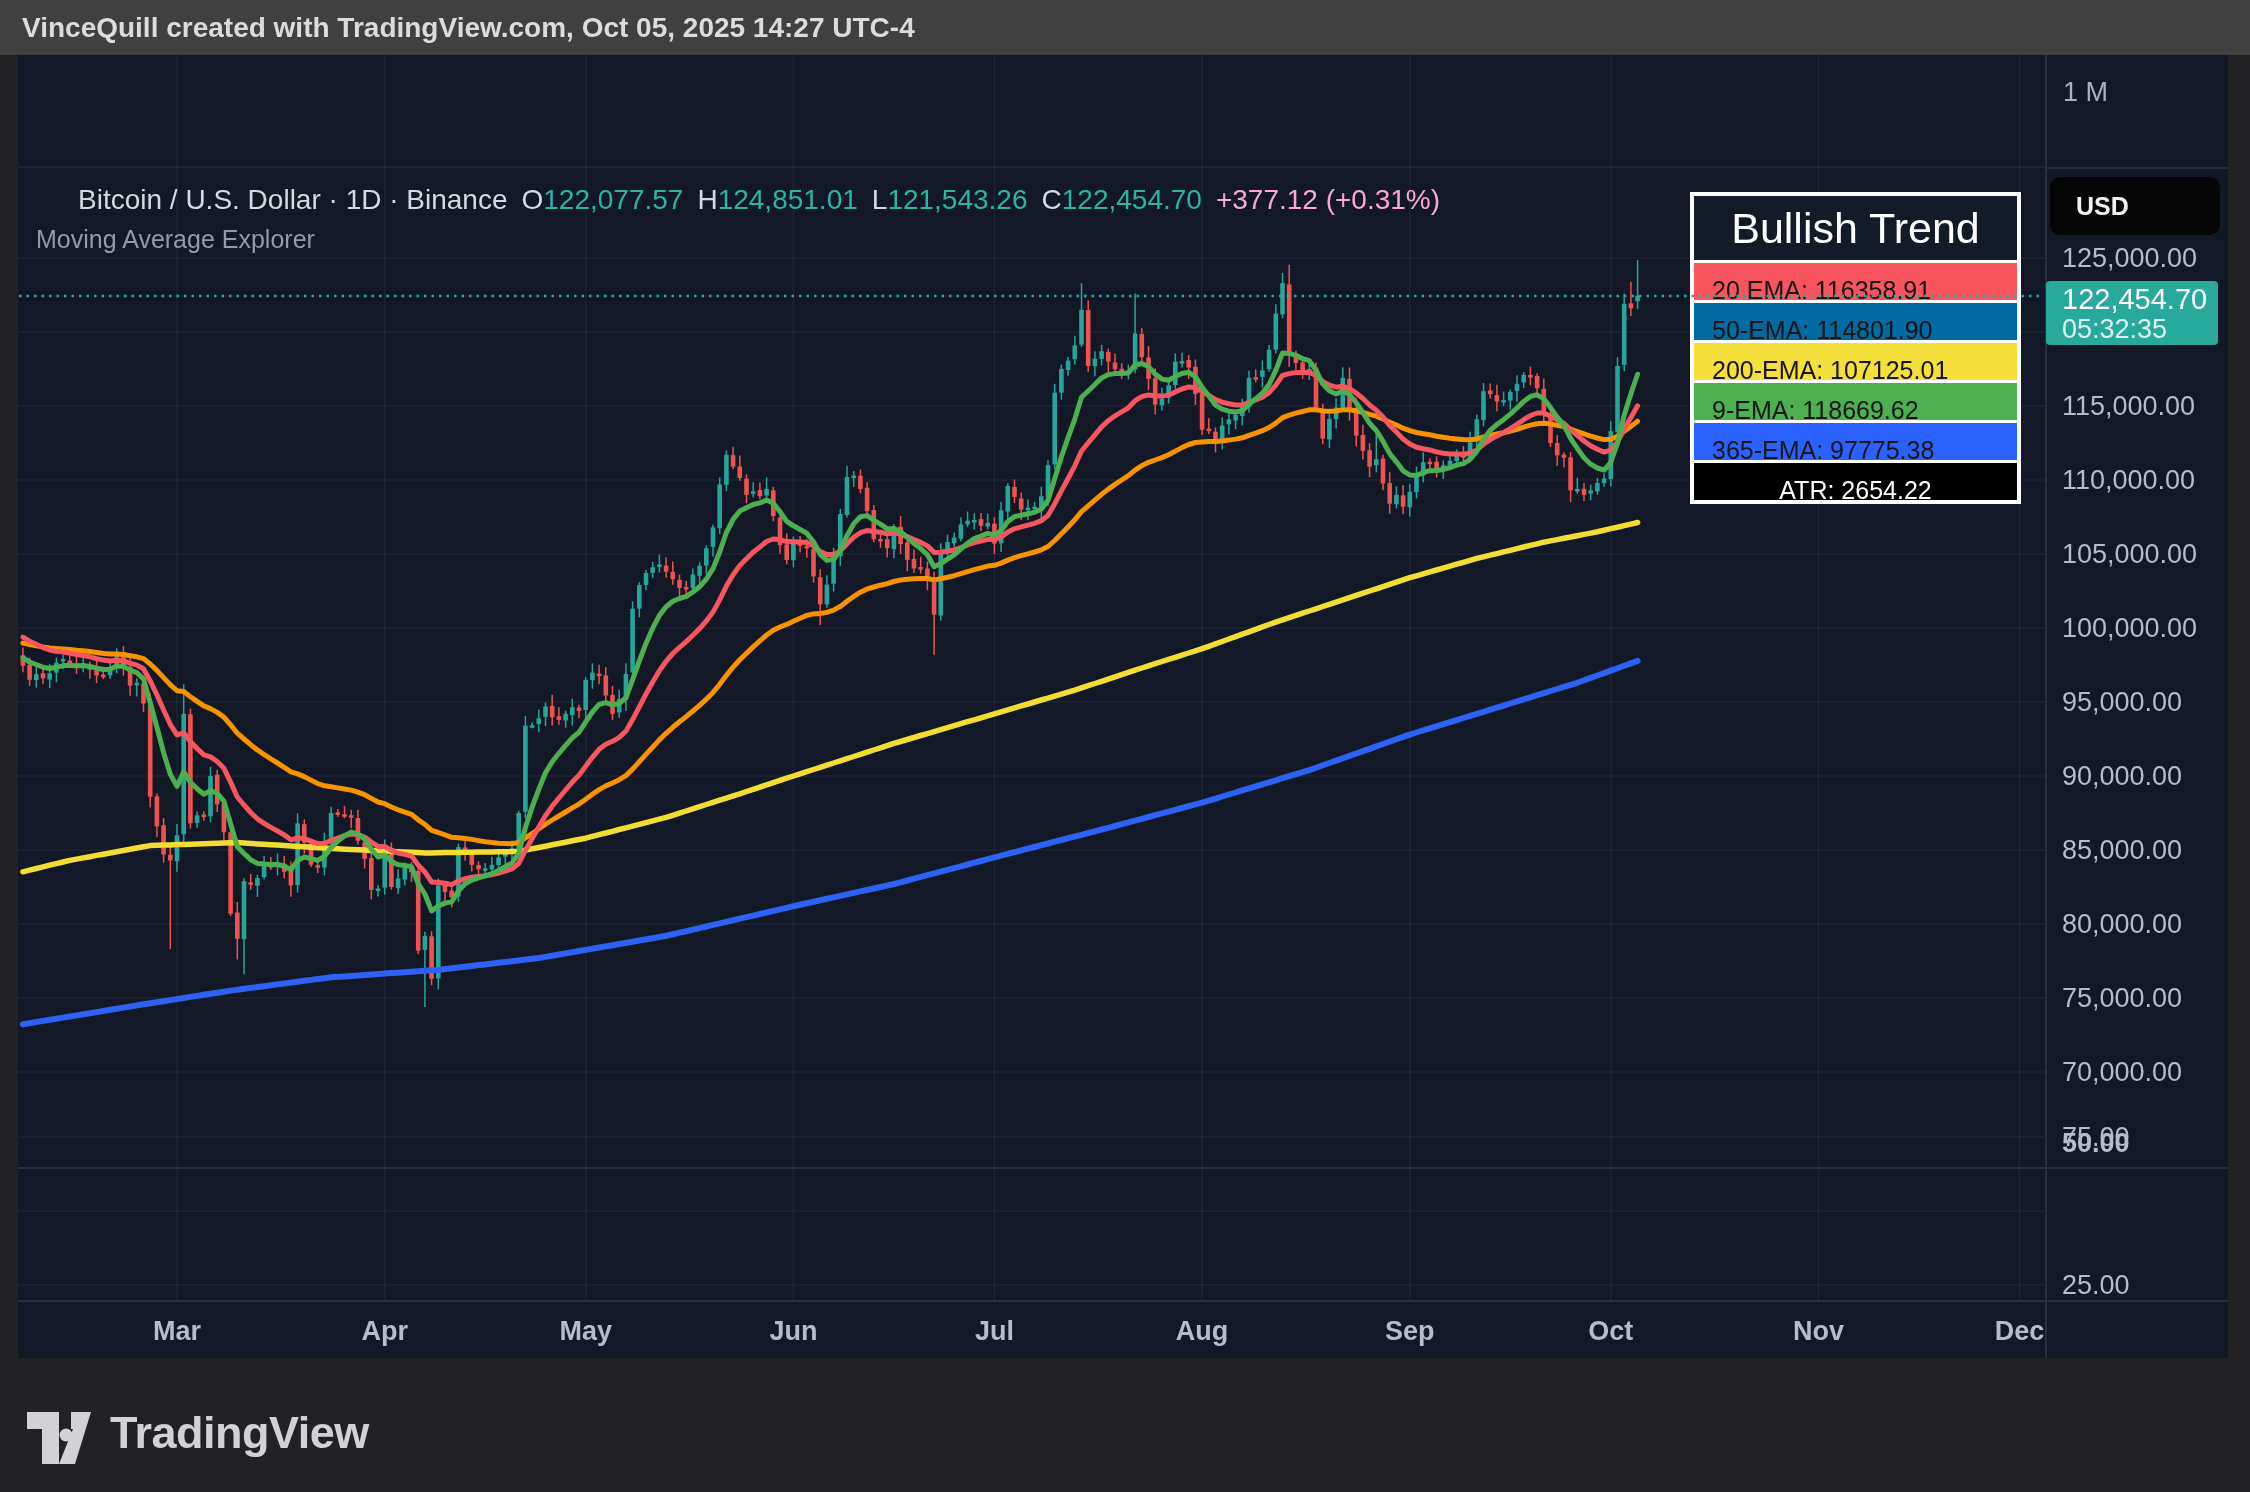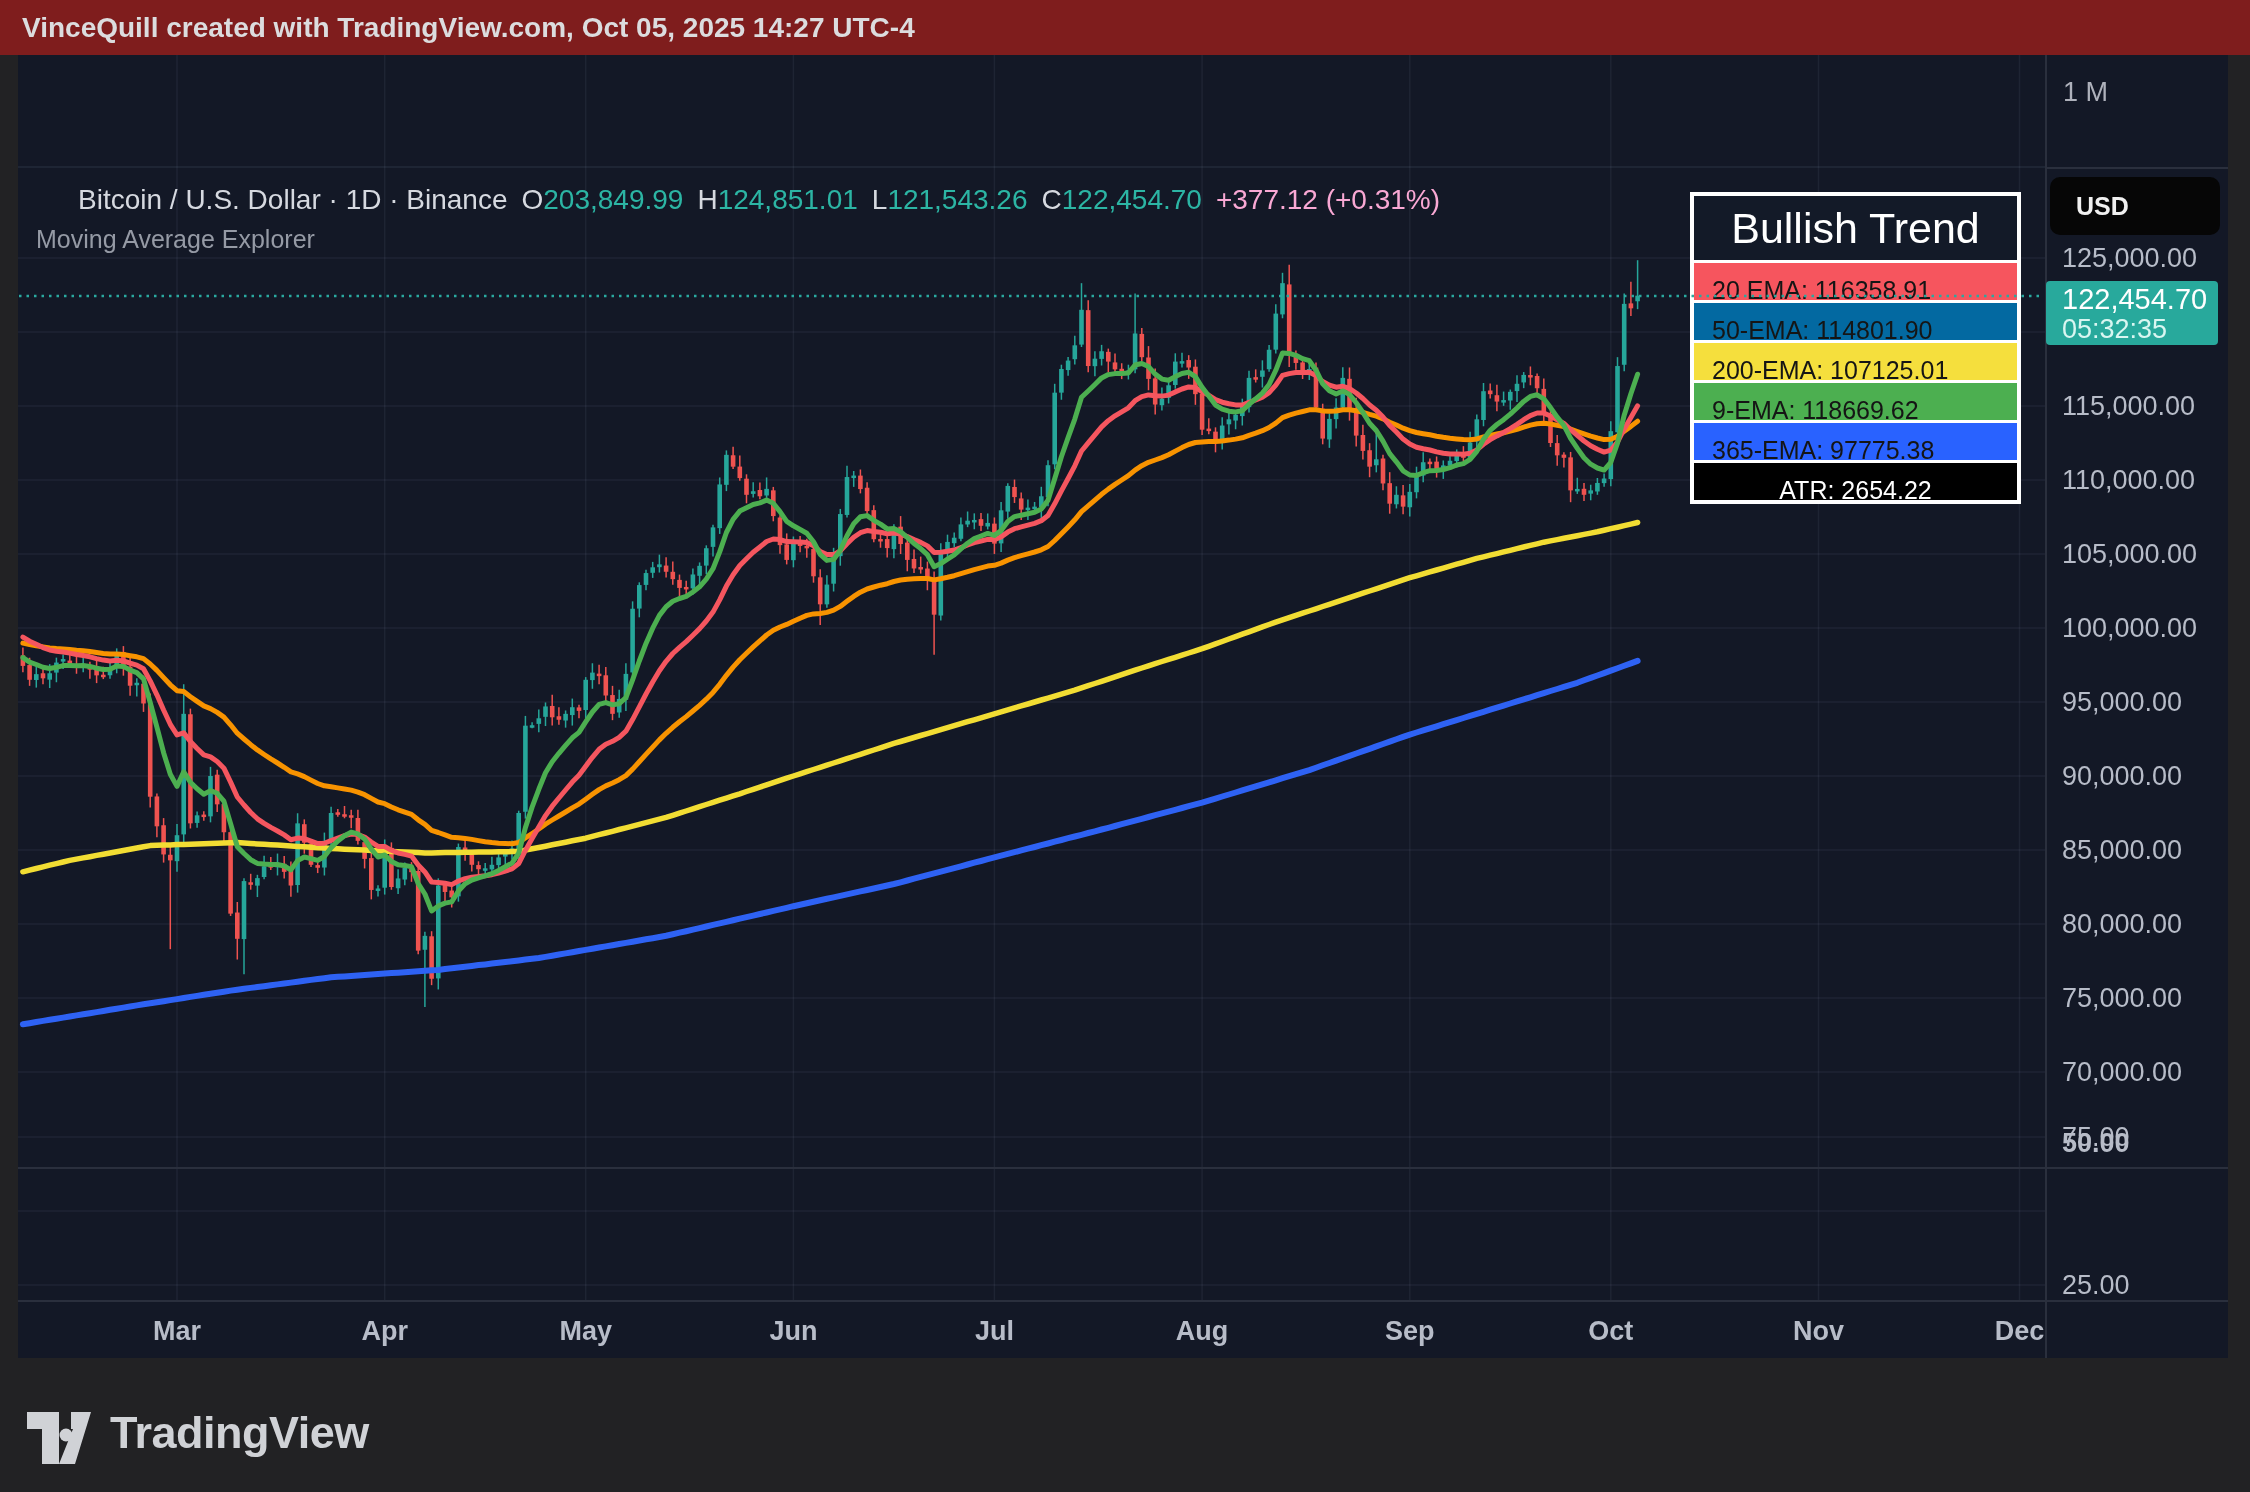--- a/index.html
+++ b/index.html
@@ -1,19 +1,19 @@
 <!DOCTYPE html>
 <html><head>
 <meta charset="utf-8">
 <style>
   html,body{margin:0;padding:0;background:#222224;}
   #page{position:relative;width:2250px;height:1492px;background:#222224;overflow:hidden;
         font-family:"Liberation Sans",sans-serif;}
   
-  #topbar{position:absolute;left:0;top:0;width:2250px;height:55px;background:#7f1d1d;}
+  #topbar{position:absolute;left:0;top:0;width:2250px;height:55px;background:#404040;}
   #topbar .txt{position:absolute;left:22px;top:0;line-height:55px;font-size:28px;font-weight:700;color:#dcdcde;white-space:pre;}
   
   #widget{position:absolute;left:18px;top:55px;width:2210px;height:1303px;background:#131826;}
   #plot{position:absolute;left:0;top:0;z-index:5;}
   .sep{position:absolute;left:0;width:2210px;height:2px;background:#2a2f3d;z-index:6;}
   #axis-border{position:absolute;left:2027px;top:0;width:2px;height:1303px;background:#2a2f3d;z-index:6;}
   
   #title-block{position:absolute;left:18px;top:129px;z-index:15;}
   #title-line1{display:flex;align-items:baseline;font-size:28px;white-space:pre;}
   .sym{color:#d6d9e0;margin-left:42px;}
@@ -574,21 +574,21 @@
         <path d="M4.9 602.6L11.6 607.1L18.3 609.5L25.0 612.2L31.7 613.5L38.4 612.3L45.1 610.6L51.8 610.4L58.5 610.7L65.2 610.6L71.9 611.4L78.6 613.2L85.3 614.5L92.0 614.2L98.7 611.0L105.4 611.4L112.1 615.2L118.8 617.7L125.5 623.9L132.2 647.5L138.9 672.2L145.6 697.7L152.3 719.2L159.0 731.4L165.7 716.9L172.4 727.2L179.1 733.8L185.8 739.2L192.5 735.6L199.2 738.3L205.9 746.1L212.6 768.6L219.3 791.7L226.0 798.5L232.7 804.7L239.4 808.4L246.1 809.0L252.8 809.4L259.5 809.5L266.2 811.0L272.9 814.9L279.6 805.6L286.3 802.0L293.0 803.6L299.7 805.4L306.4 801.5L313.1 792.8L319.8 786.1L326.5 780.8L333.2 777.1L339.9 778.9L346.6 783.9L353.3 794.1L360.0 802.0L366.7 800.0L373.4 806.4L380.1 809.8L386.8 810.4L393.5 811.7L400.2 828.5L406.9 839.0L413.6 855.9L420.3 850.9L427.0 848.1L433.7 846.9L440.4 836.0L447.1 828.8L453.8 825.0L460.5 822.8L467.2 820.9L473.9 818.7L480.6 815.4L487.3 811.7L494.0 808.1L500.7 798.1L507.4 772.6L514.1 752.1L520.8 734.3L527.5 717.8L534.2 706.7L540.9 698.3L547.6 690.4L554.3 682.8L561.0 677.4L567.7 666.9L574.4 657.0L581.1 649.4L587.8 647.6L594.5 649.9L601.2 648.7L607.9 642.7L614.6 624.9L621.3 606.0L628.0 588.4L634.7 573.2L641.4 560.4L648.1 551.7L654.8 546.2L661.5 543.5L668.2 541.4L674.9 537.0L681.6 531.8L688.3 524.1L695.0 513.7L701.7 496.9L708.4 477.5L715.1 464.3L721.8 456.1L728.5 452.8L735.2 449.5L741.9 447.9L748.6 445.1L755.3 448.3L762.0 456.6L768.7 466.3L775.4 470.8L782.1 474.5L788.8 478.2L795.5 486.8L802.2 499.3L808.9 505.4L815.6 504.4L822.3 495.3L829.0 480.7L835.7 468.7L842.4 461.7L849.1 460.6L855.8 465.3L862.5 469.1L869.2 473.9L875.9 473.6L882.6 476.7L889.3 482.3L896.0 488.5L902.7 493.6L909.4 499.7L916.1 511.7L922.8 508.6L929.5 504.2L936.2 499.9L942.9 493.8L949.6 488.2L956.3 483.6L963.0 481.0L969.7 478.4L976.4 480.4L983.1 475.4L989.8 466.5L996.5 461.6L1003.2 460.2L1009.9 458.7L1016.6 457.3L1023.3 454.1L1030.0 445.3L1036.7 423.8L1043.4 401.8L1050.1 382.6L1056.8 364.1L1063.5 342.3L1070.2 336.0L1076.9 329.5L1083.6 322.9L1090.3 319.6L1097.0 318.6L1103.7 318.5L1110.4 317.9L1117.1 310.0L1123.8 308.5L1130.5 311.6L1137.2 319.1L1143.9 324.1L1150.6 325.3L1157.3 321.6L1164.0 318.5L1170.7 317.3L1177.4 321.7L1184.1 332.3L1190.8 341.0L1197.5 350.1L1204.2 354.2L1210.9 356.2L1217.6 356.9L1224.3 355.7L1231.0 349.2L1237.7 343.8L1244.4 338.1L1251.1 329.5L1257.8 315.3L1264.5 297.9L1271.2 298.4L1277.9 300.3L1284.6 303.7L1291.3 305.7L1298.0 315.1L1304.7 328.8L1311.4 335.8L1318.1 339.1L1324.8 335.9L1331.5 339.5L1338.2 347.8L1344.9 357.4L1351.6 368.2L1358.3 375.5L1365.0 386.1L1371.7 398.6L1378.4 406.8L1385.1 415.8L1391.8 420.0L1398.5 420.4L1405.2 417.7L1411.9 415.7L1418.6 415.5L1425.3 414.5L1432.0 412.7L1438.7 410.0L1445.4 408.6L1452.1 404.4L1458.8 396.3L1465.5 384.3L1472.2 375.3L1478.9 369.5L1485.6 364.7L1492.3 359.1L1499.0 353.0L1505.7 346.4L1512.4 341.4L1519.1 339.8L1525.8 343.8L1532.5 352.6L1539.2 362.2L1545.9 370.3L1552.6 383.3L1559.3 393.4L1566.0 402.7L1572.7 409.2L1579.4 413.0L1586.1 415.1L1592.8 407.3L1599.5 388.1L1606.2 360.2L1612.9 338.8L1619.6 319.2" fill="none" stroke="#4caf50" stroke-width="5" stroke-linejoin="round" stroke-linecap="round"></path>
       </svg>
 
     <div class="sep" style="top:1112px"></div>
     <div class="sep" style="top:1245px"></div>
     <div id="axis-border"></div>
 
     <div id="title-block">
       <div id="title-line1">
         <span class="sym">Bitcoin / U.S. Dollar · 1D · Binance</span>
-        <span class="ohlc-letter">O</span><span class="ohlc-val">203,849.99</span>
+        <span class="ohlc-letter">O</span><span class="ohlc-val">122,077.57</span>
         <span class="ohlc-letter">H</span><span class="ohlc-val">124,851.01</span>
         <span class="ohlc-letter">L</span><span class="ohlc-val">121,543.26</span>
         <span class="ohlc-letter">C</span><span class="ohlc-val">122,454.70</span>
         <span class="chg">+377.12 (+0.31%)</span>
       </div>
       <div id="subtitle">Moving Average Explorer</div>
     </div>
 
     <div id="legend">
       <div id="legend-title">Bullish Trend</div>

